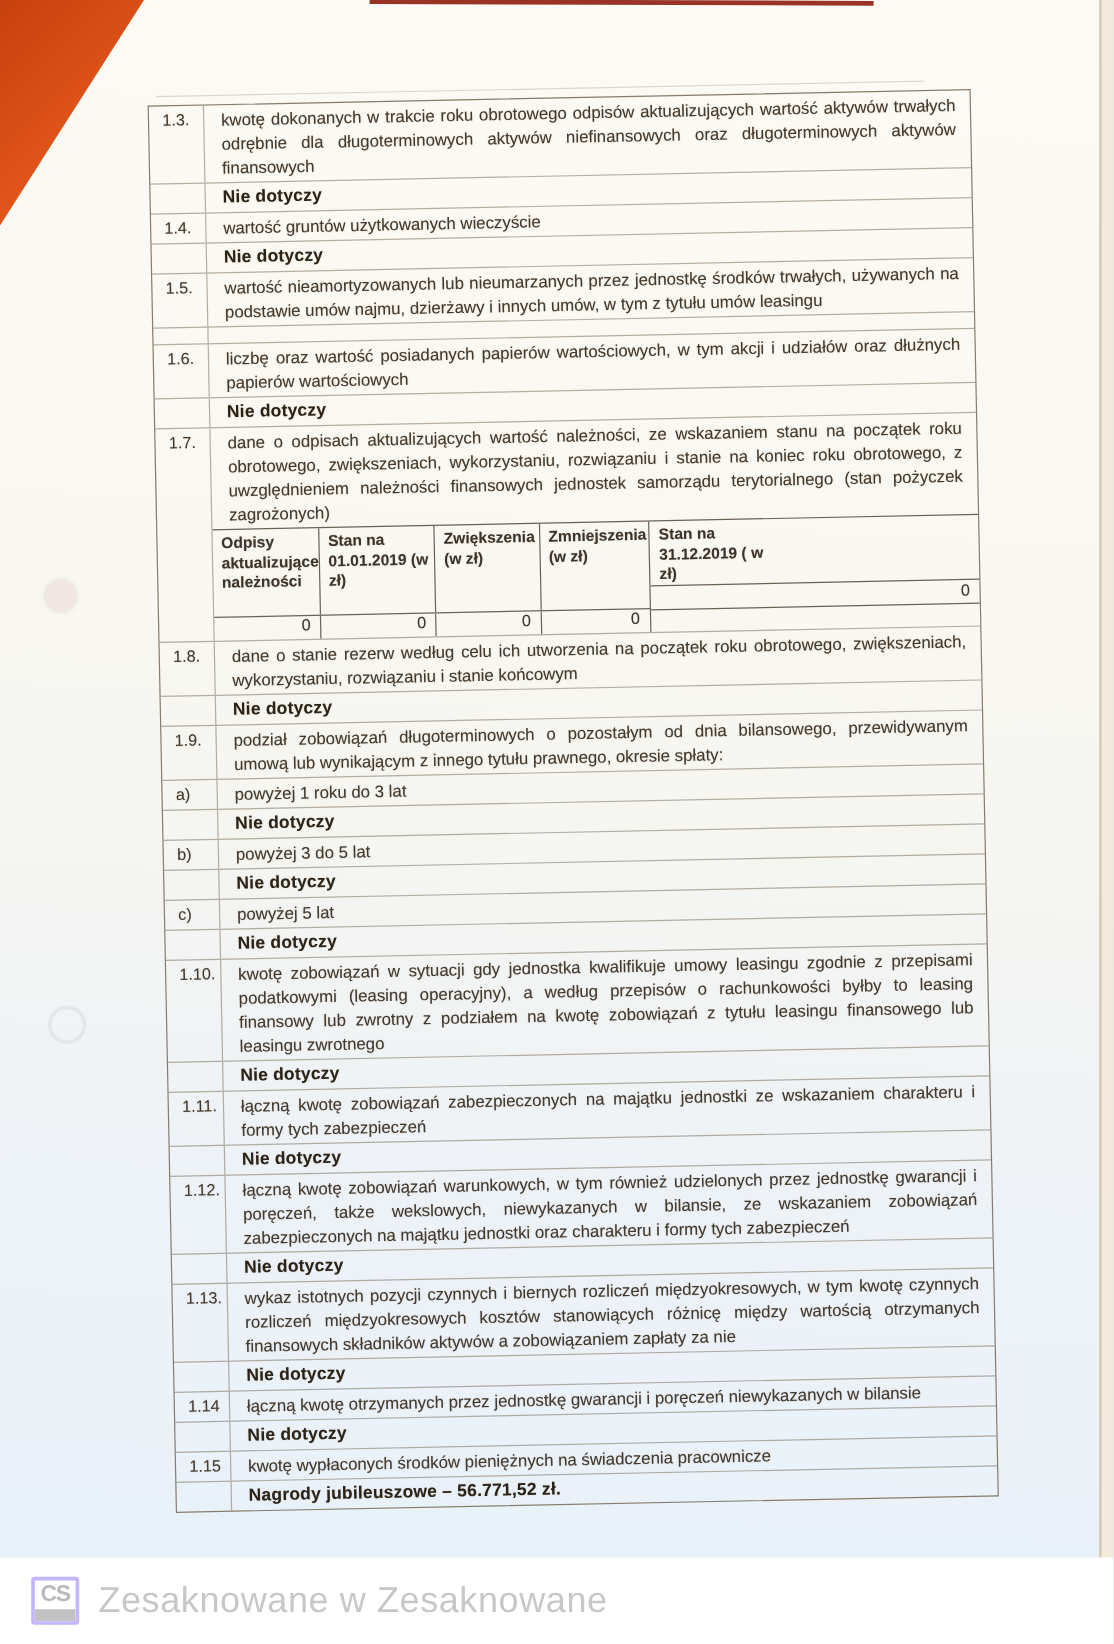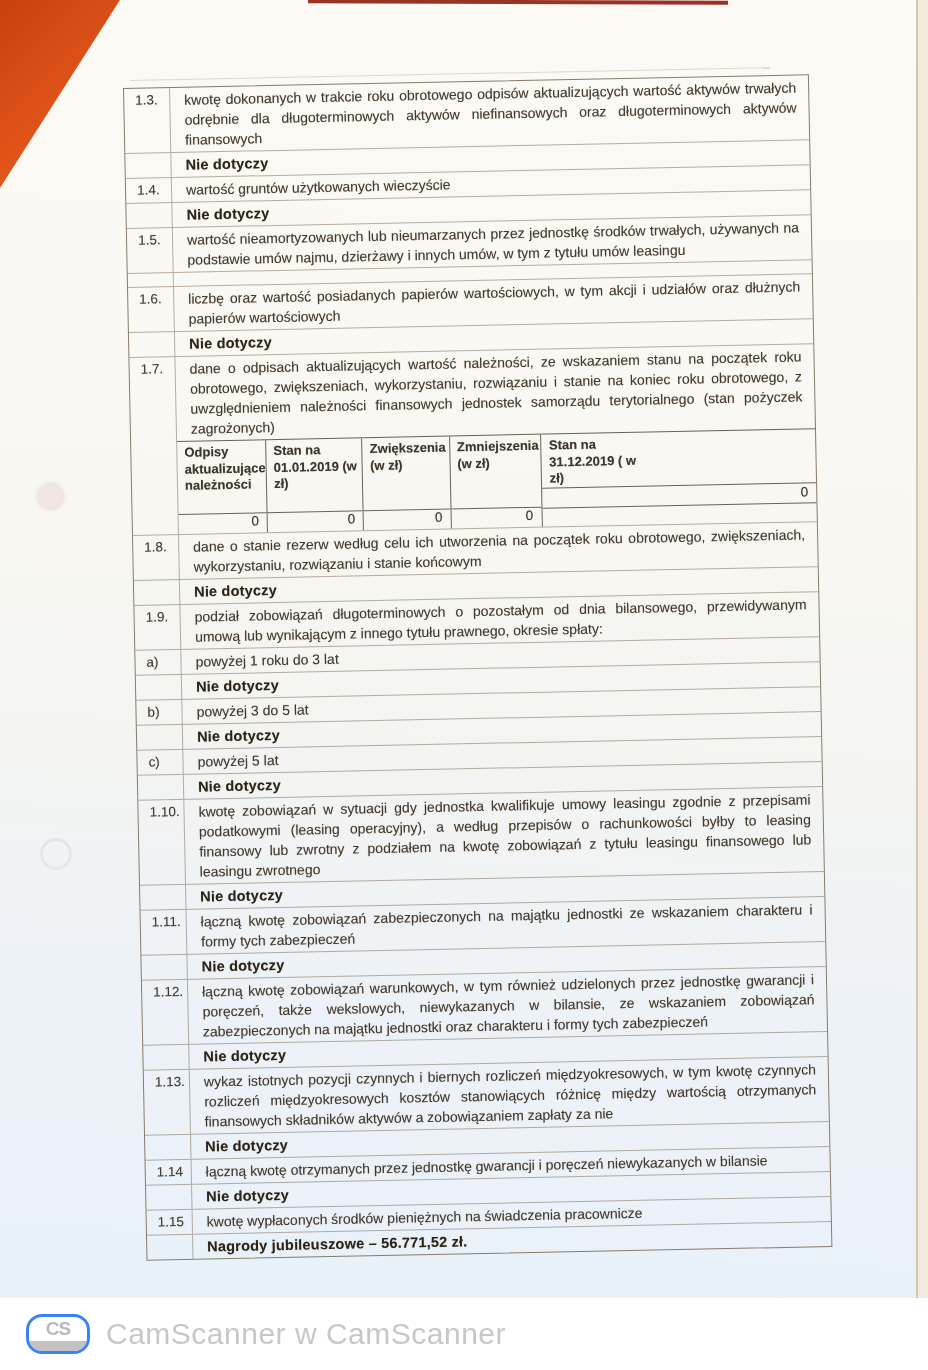--- a/index.html
+++ b/index.html
@@ -50,21 +50,21 @@
   .itab-col5{width:43%;display:flex;flex-direction:column;box-sizing:border-box;}
   .itab-col5 .h5{flex:1;font-weight:bold;padding:3px 8px 0 8px;}
   .itab-col5 .h5 div{max-width:96px;}
   .itab-col5 .raised{border-top:1px solid #6b6256;border-bottom:1px solid #6b6256;
     text-align:right;padding:0 8px;height:19px;line-height:18px;font-size:13.5px;}
   .itab-col5 .spacer{height:18px;}
 
   
   .footer{position:absolute;left:0;bottom:0;width:928px;height:72px;background:#ffffff;
     display:flex;align-items:center;}
-  .cslogo{margin-left:26px;width:64px;height:40px;border:3px solid #3b82f6;border-radius:16px;
+  .cslogo{margin-left:26px;width:40px;height:40px;border:3px solid #c4b5fd;border-radius:3px;
     box-sizing:border-box;position:relative;overflow:hidden;flex:none;}
   .cslogo .cstext{position:absolute;top:1px;left:0;width:100%;text-align:center;
     font-size:19px;font-weight:bold;color:#b9b9b9;letter-spacing:-1px;}
   .cslogo .csbar{position:absolute;bottom:0;left:0;width:100%;height:10px;background:#c2c2c2;}
   .wmtext{margin-left:16px;font-size:30px;color:#c7c7c7;letter-spacing:.5px;}
 </style>
 </head>
 <body>
 
 <div class="stage">
@@ -226,16 +226,16 @@
       <div class="txt">Nagrody jubileuszowe – 56.771,52 zł.</div>
     </div>
 
   </div>
 
   <div class="footer">
     <div class="cslogo">
       <div class="cstext">CS</div>
       <div class="csbar"></div>
     </div>
-    <div class="wmtext">CamScanner w CamScanner</div>
+    <div class="wmtext">Zesaknowane w Zesaknowane</div>
   </div>
 
 </div>
 
 </body></html>

